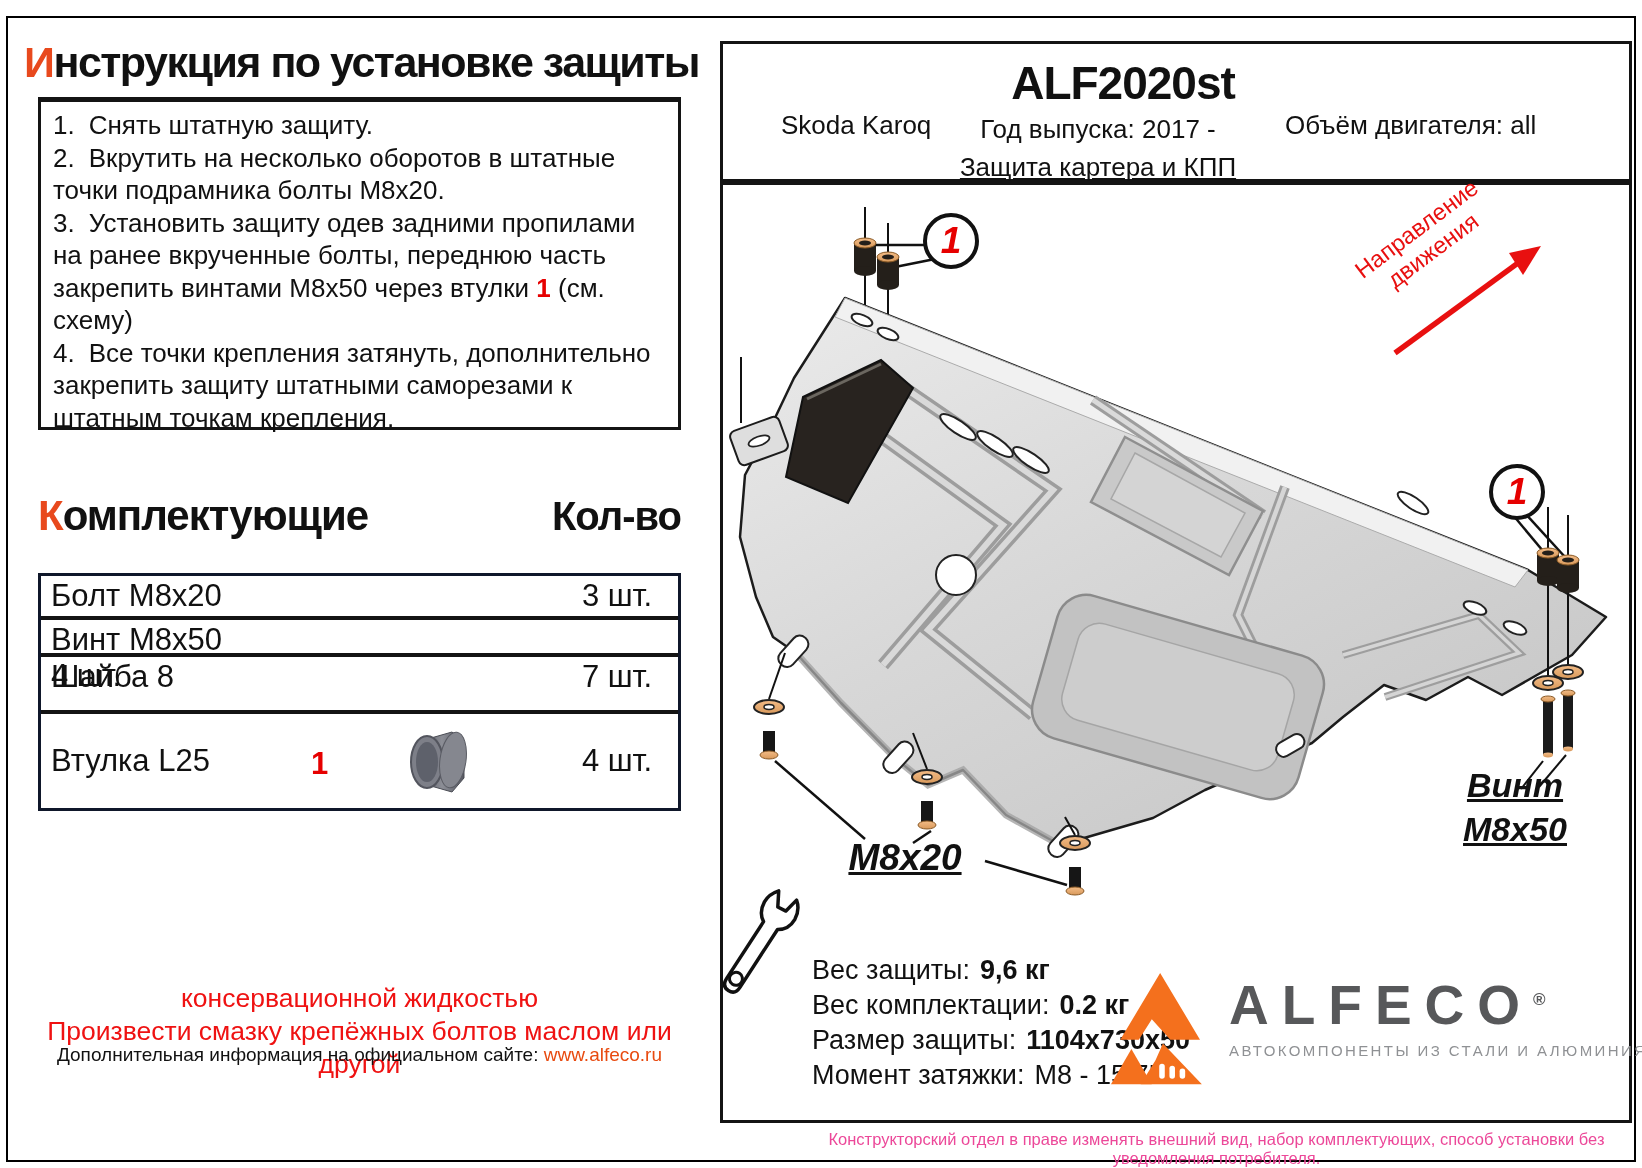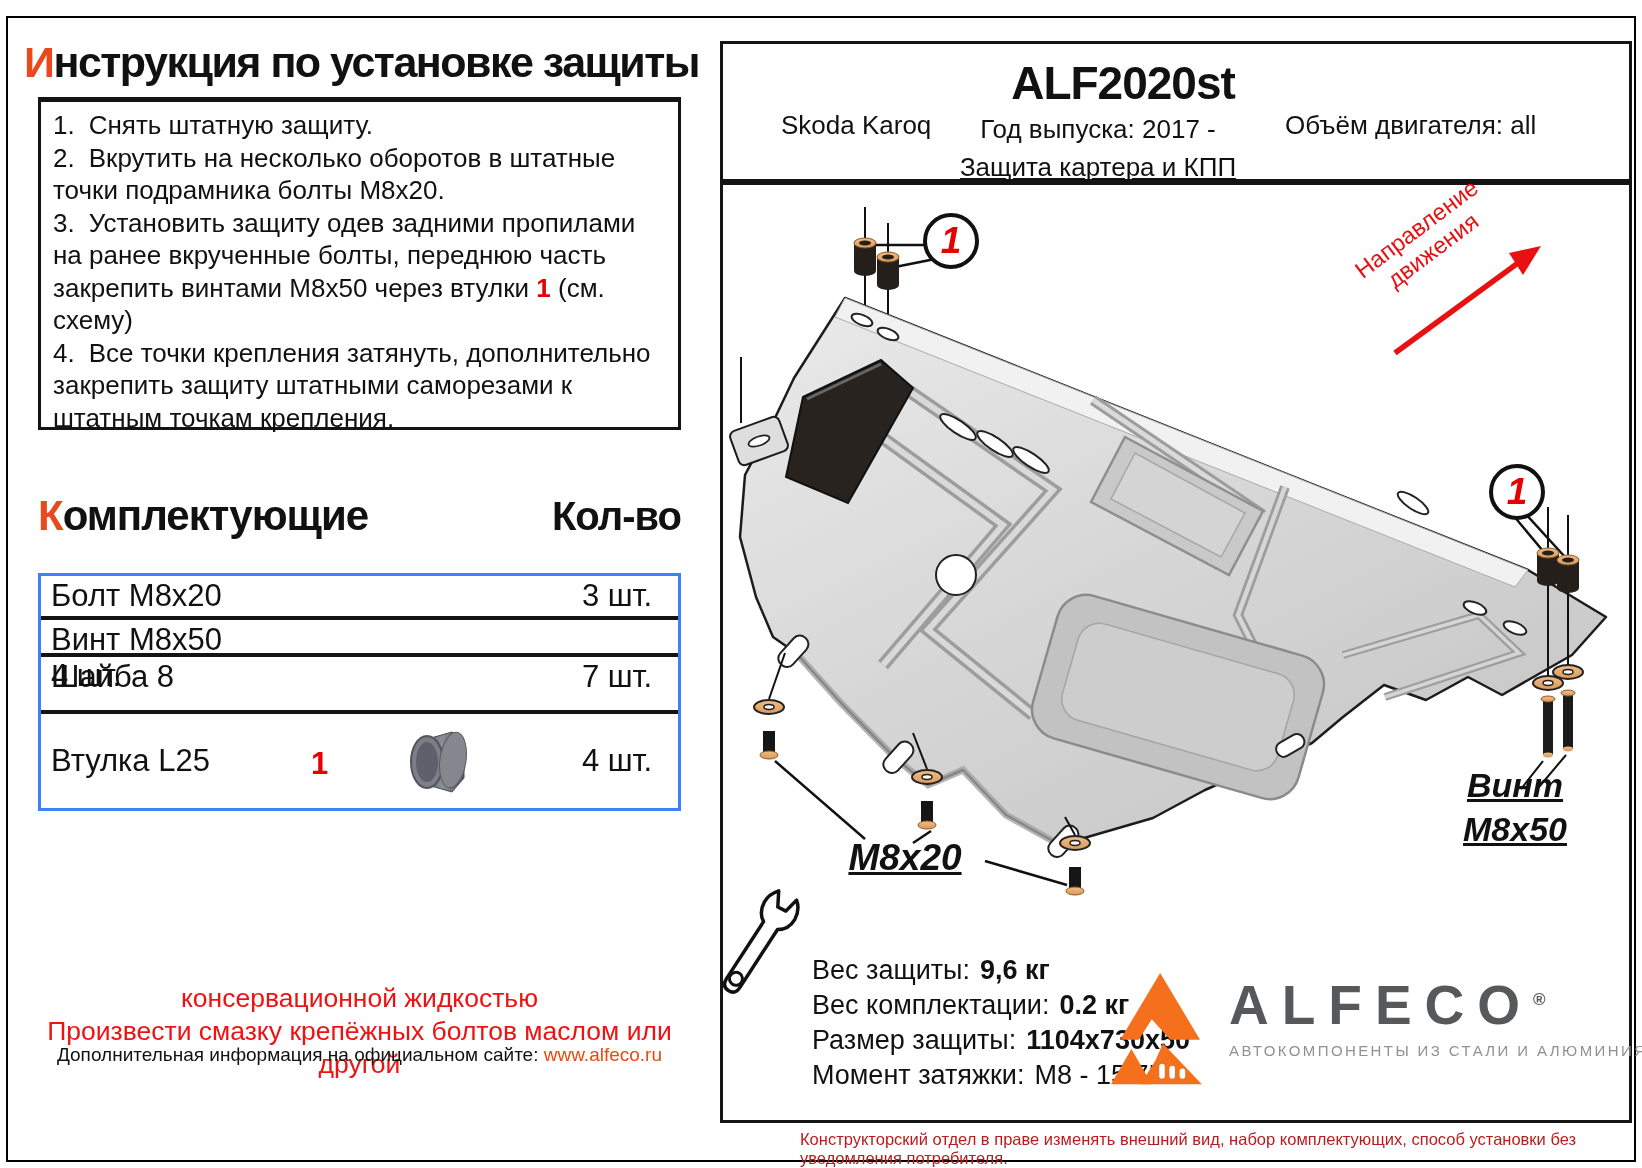--- a/index.html
+++ b/index.html
@@ -18,21 +18,21 @@
     border:3px solid #141414; border-top-width:5px; padding:7px 12px 12px 12px;
     font-size:26px; line-height:32.5px;
   }
   .instr-item .num { margin-right:14px; }
   .red { color:#e60000; font-weight:bold; }
 
   .comp-head { position:absolute; left:38px; top:492px; width:643px; display:flex; justify-content:space-between; align-items:baseline; }
   .comp-head .h-left { font-size:42px; font-weight:bold; letter-spacing:-1px; }
   .comp-head .h-right { font-size:40px; font-weight:bold; letter-spacing:-1px; }
 
-  .comp-table { position:absolute; left:38px; top:573px; width:643px; border:3px solid #3b82f6; }
+  .comp-table { position:absolute; left:38px; top:573px; width:643px; border:3px solid #0f172a; }
   .trow { position:relative; display:flex; justify-content:space-between; align-items:flex-start; padding:2px 10px 0 10px; font-size:31px; }
   .trow + .trow { border-top:4px solid #141414; }
   .trow.r1 { height:40px; } .trow.r2 { height:37px;flex-direction:column; } .trow.r3 { height:57px; }
   .trow.r4 { height:98px; align-items:center; padding-top:0; }
   .trow .qty { padding-right:16px; }
   .row-ref { position:absolute; left:270px; top:32px; font-size:31px; }
   .bushing-img { position:absolute; left:365px; top:14px; }
 
   .red-note { position:absolute; left:38px; top:982px; width:643px; text-align:center; color:#ef1212; font-size:26.5px; line-height:33px; }
   .info-line { position:absolute; left:38px; top:1044px; width:643px; text-align:center; font-size:19px; color:#111; }
@@ -71,21 +71,21 @@
   .specs { position:absolute; left:48px; top:768px; font-size:27px; line-height:35px;margin-left:41px; }
   .specs .v-bold { font-weight:bold; }
   .specs .gap { display:inline-block; width:10px; }
 
   .logo { position:absolute; left:388px; top:786px; display:flex; align-items:flex-start; }
   .logo-text { margin-left:16px; }
   .logo-word { font-size:55px; font-weight:bold; letter-spacing:13px; color:#57585a; line-height:58px; white-space:nowrap; }
   .logo-reg { font-size:17px; vertical-align:super; letter-spacing:0; color:#57585a; }
   .logo-tag { margin-top:8px; font-size:15px; letter-spacing:2.4px; color:#8f9194; white-space:nowrap; }
 
-  .footer { position:absolute; left:800px; top:1130px; width:833px; text-align:left; font-size:16.5px; color:#b91c1c; }
+  .footer { position:absolute; left:800px; top:1130px; width:833px; text-align:center; font-size:16.5px; color:#ec4899; }
 </style>
 </head>
 <body>
 
 <div class="page">
   <div class="frame"></div>
 
   <h1 class="title"><span class="accent">И</span><span>нструкция по установке защиты</span></h1>
 
   <div class="instr-box">

